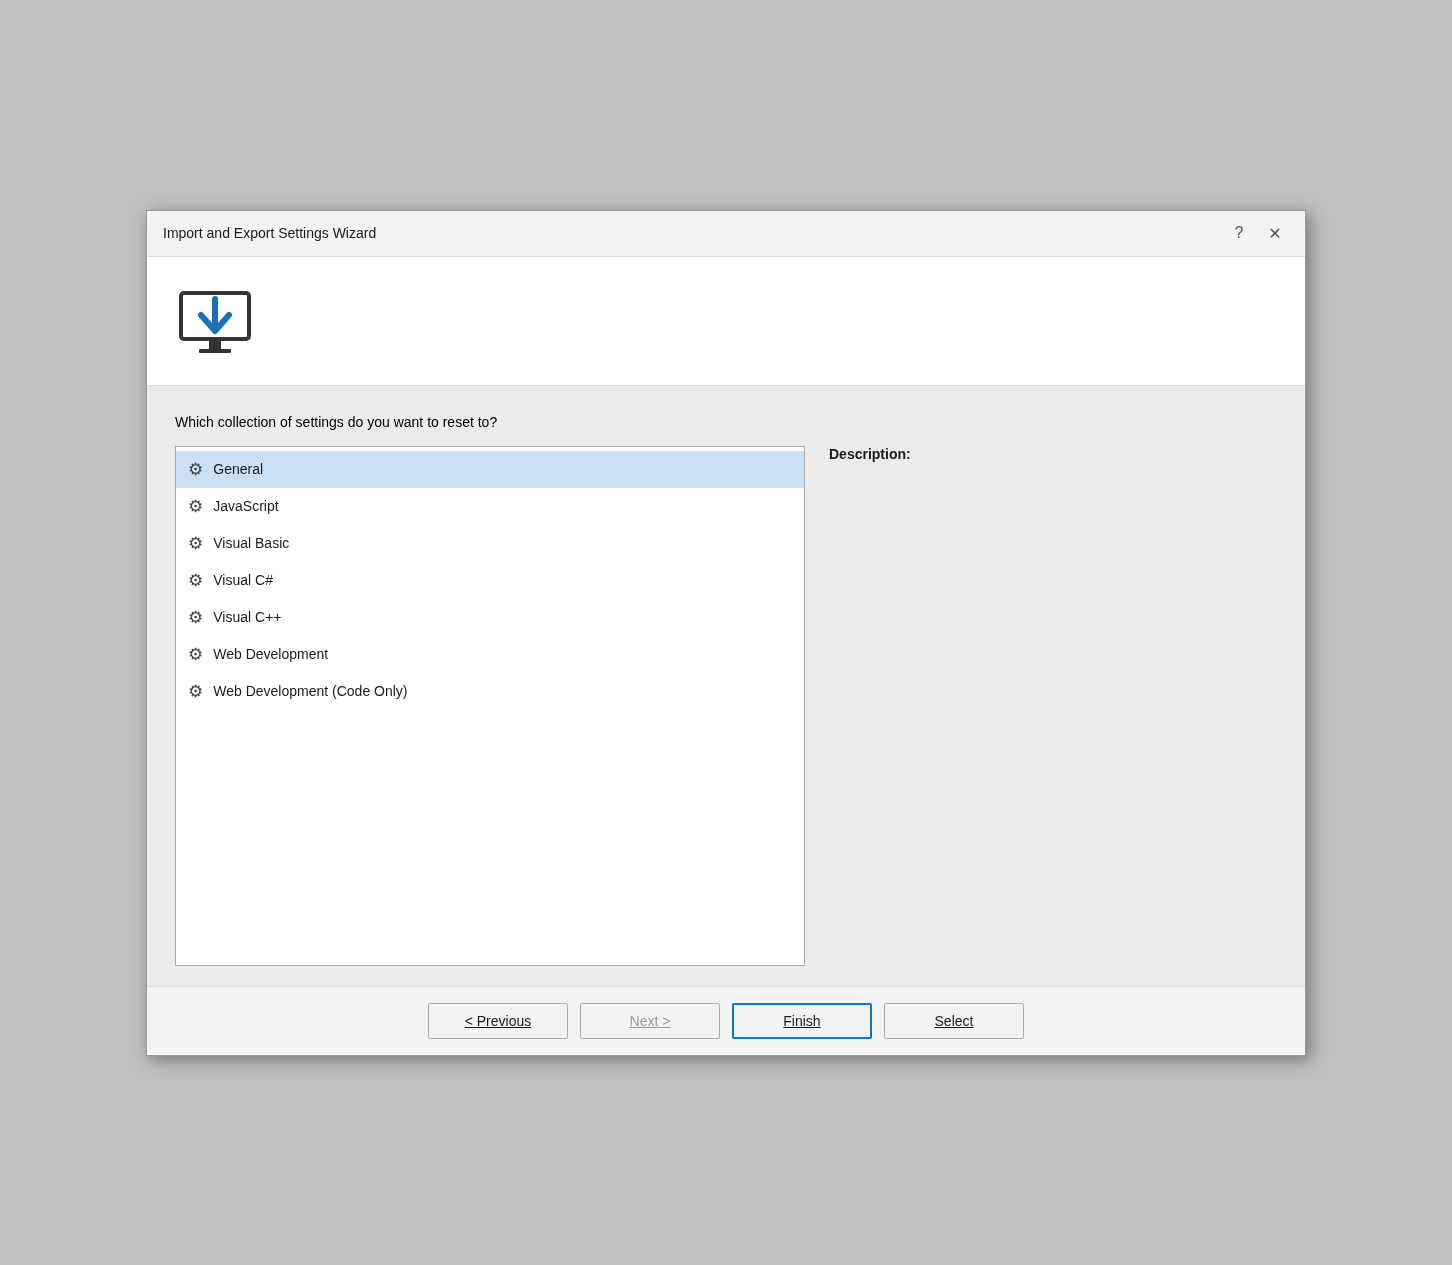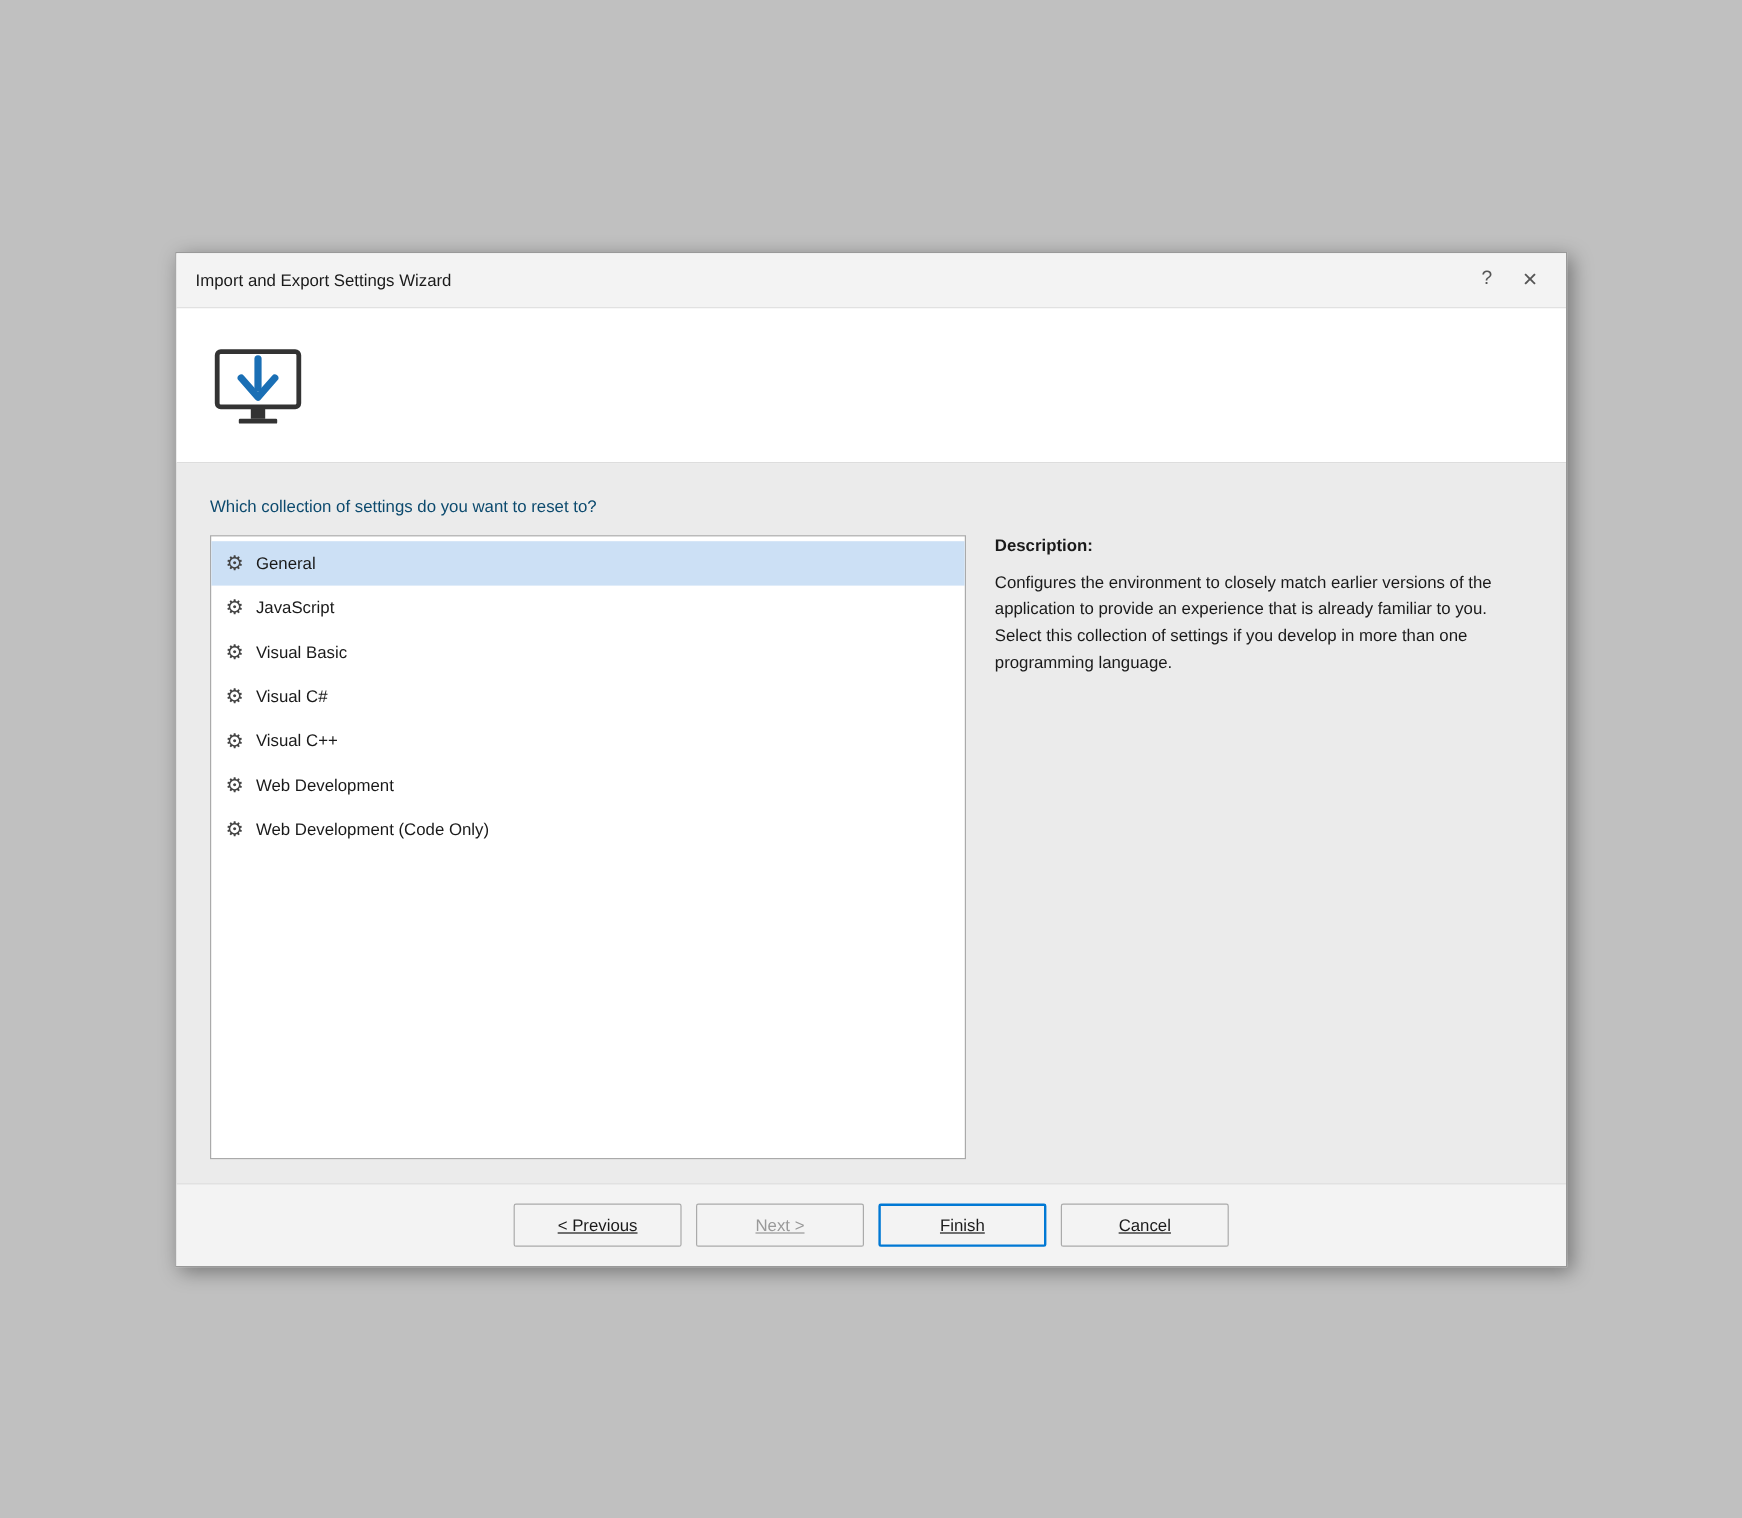--- a/index.html
+++ b/index.html
@@ -94,21 +94,21 @@
       background: #ebebeb;
       padding: 28px 28px 20px 28px;
       flex: 1;
       display: flex;
       flex-direction: column;
       gap: 16px;
     }
 
     .question-text {
       font-size: 14px;
-      color: #0c4a6e;
+      color: #000000;
     }
 
     .main-columns {
       display: flex;
       gap: 24px;
       flex: 1;
     }
 
     .list-box {
       background: #ffffff;
@@ -252,26 +252,25 @@
           <span>Web Development</span>
         </div>
         <div class="list-item">
           <span class="gear-icon">⚙</span>
           <span>Web Development (Code Only)</span>
         </div>
       </div>
 
       <div class="description-panel">
         <span class="description-label">Description:</span>
-        <p class="description-text">Configures the environment to closely match earlier versions of the application to provide an experience that is already familiar to you. Select this collection of settings if you develop in more than one programming language.</p>
       </div>
 
     </div>
   </div>
 
   <div class="footer-area">
     <button class="footer-btn">&lt; Previous</button>
     <button class="footer-btn" disabled="">Next &gt;</button>
     <button class="footer-btn primary">Finish</button>
-    <button class="footer-btn">Cancel</button>
+    <button class="footer-btn">Select</button>
   </div>
 
 </div>
 
 </body></html>

